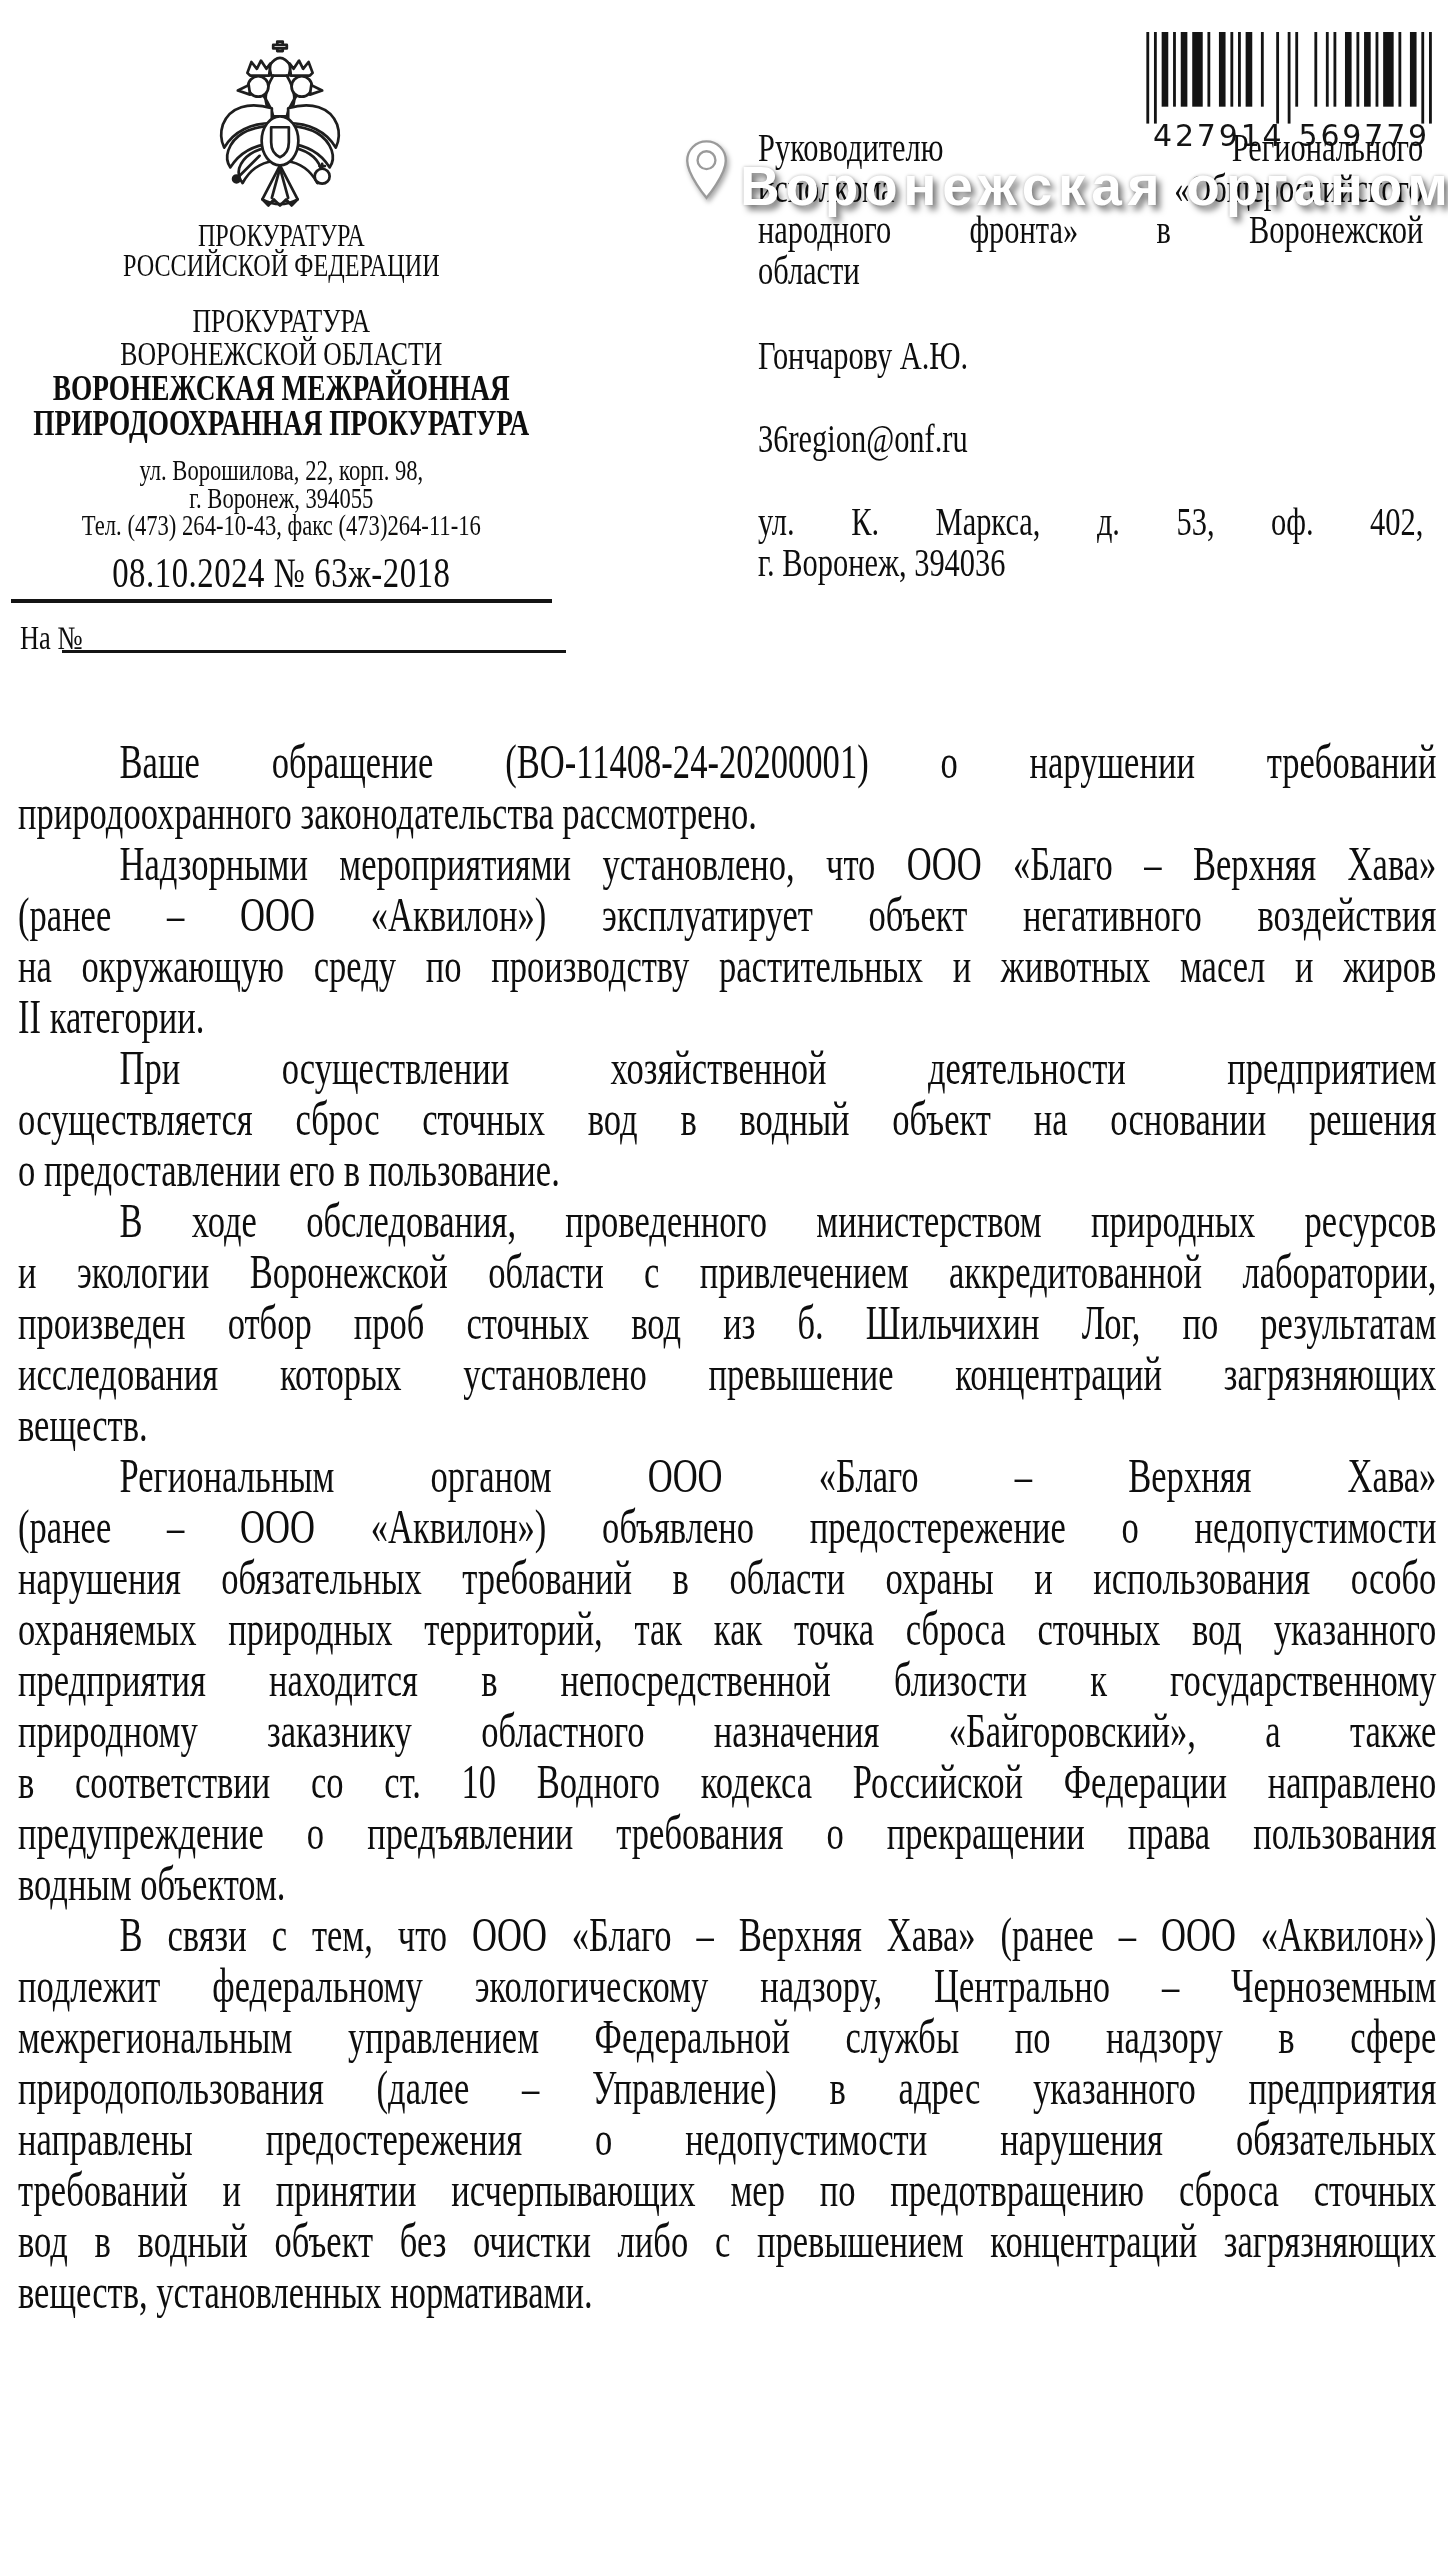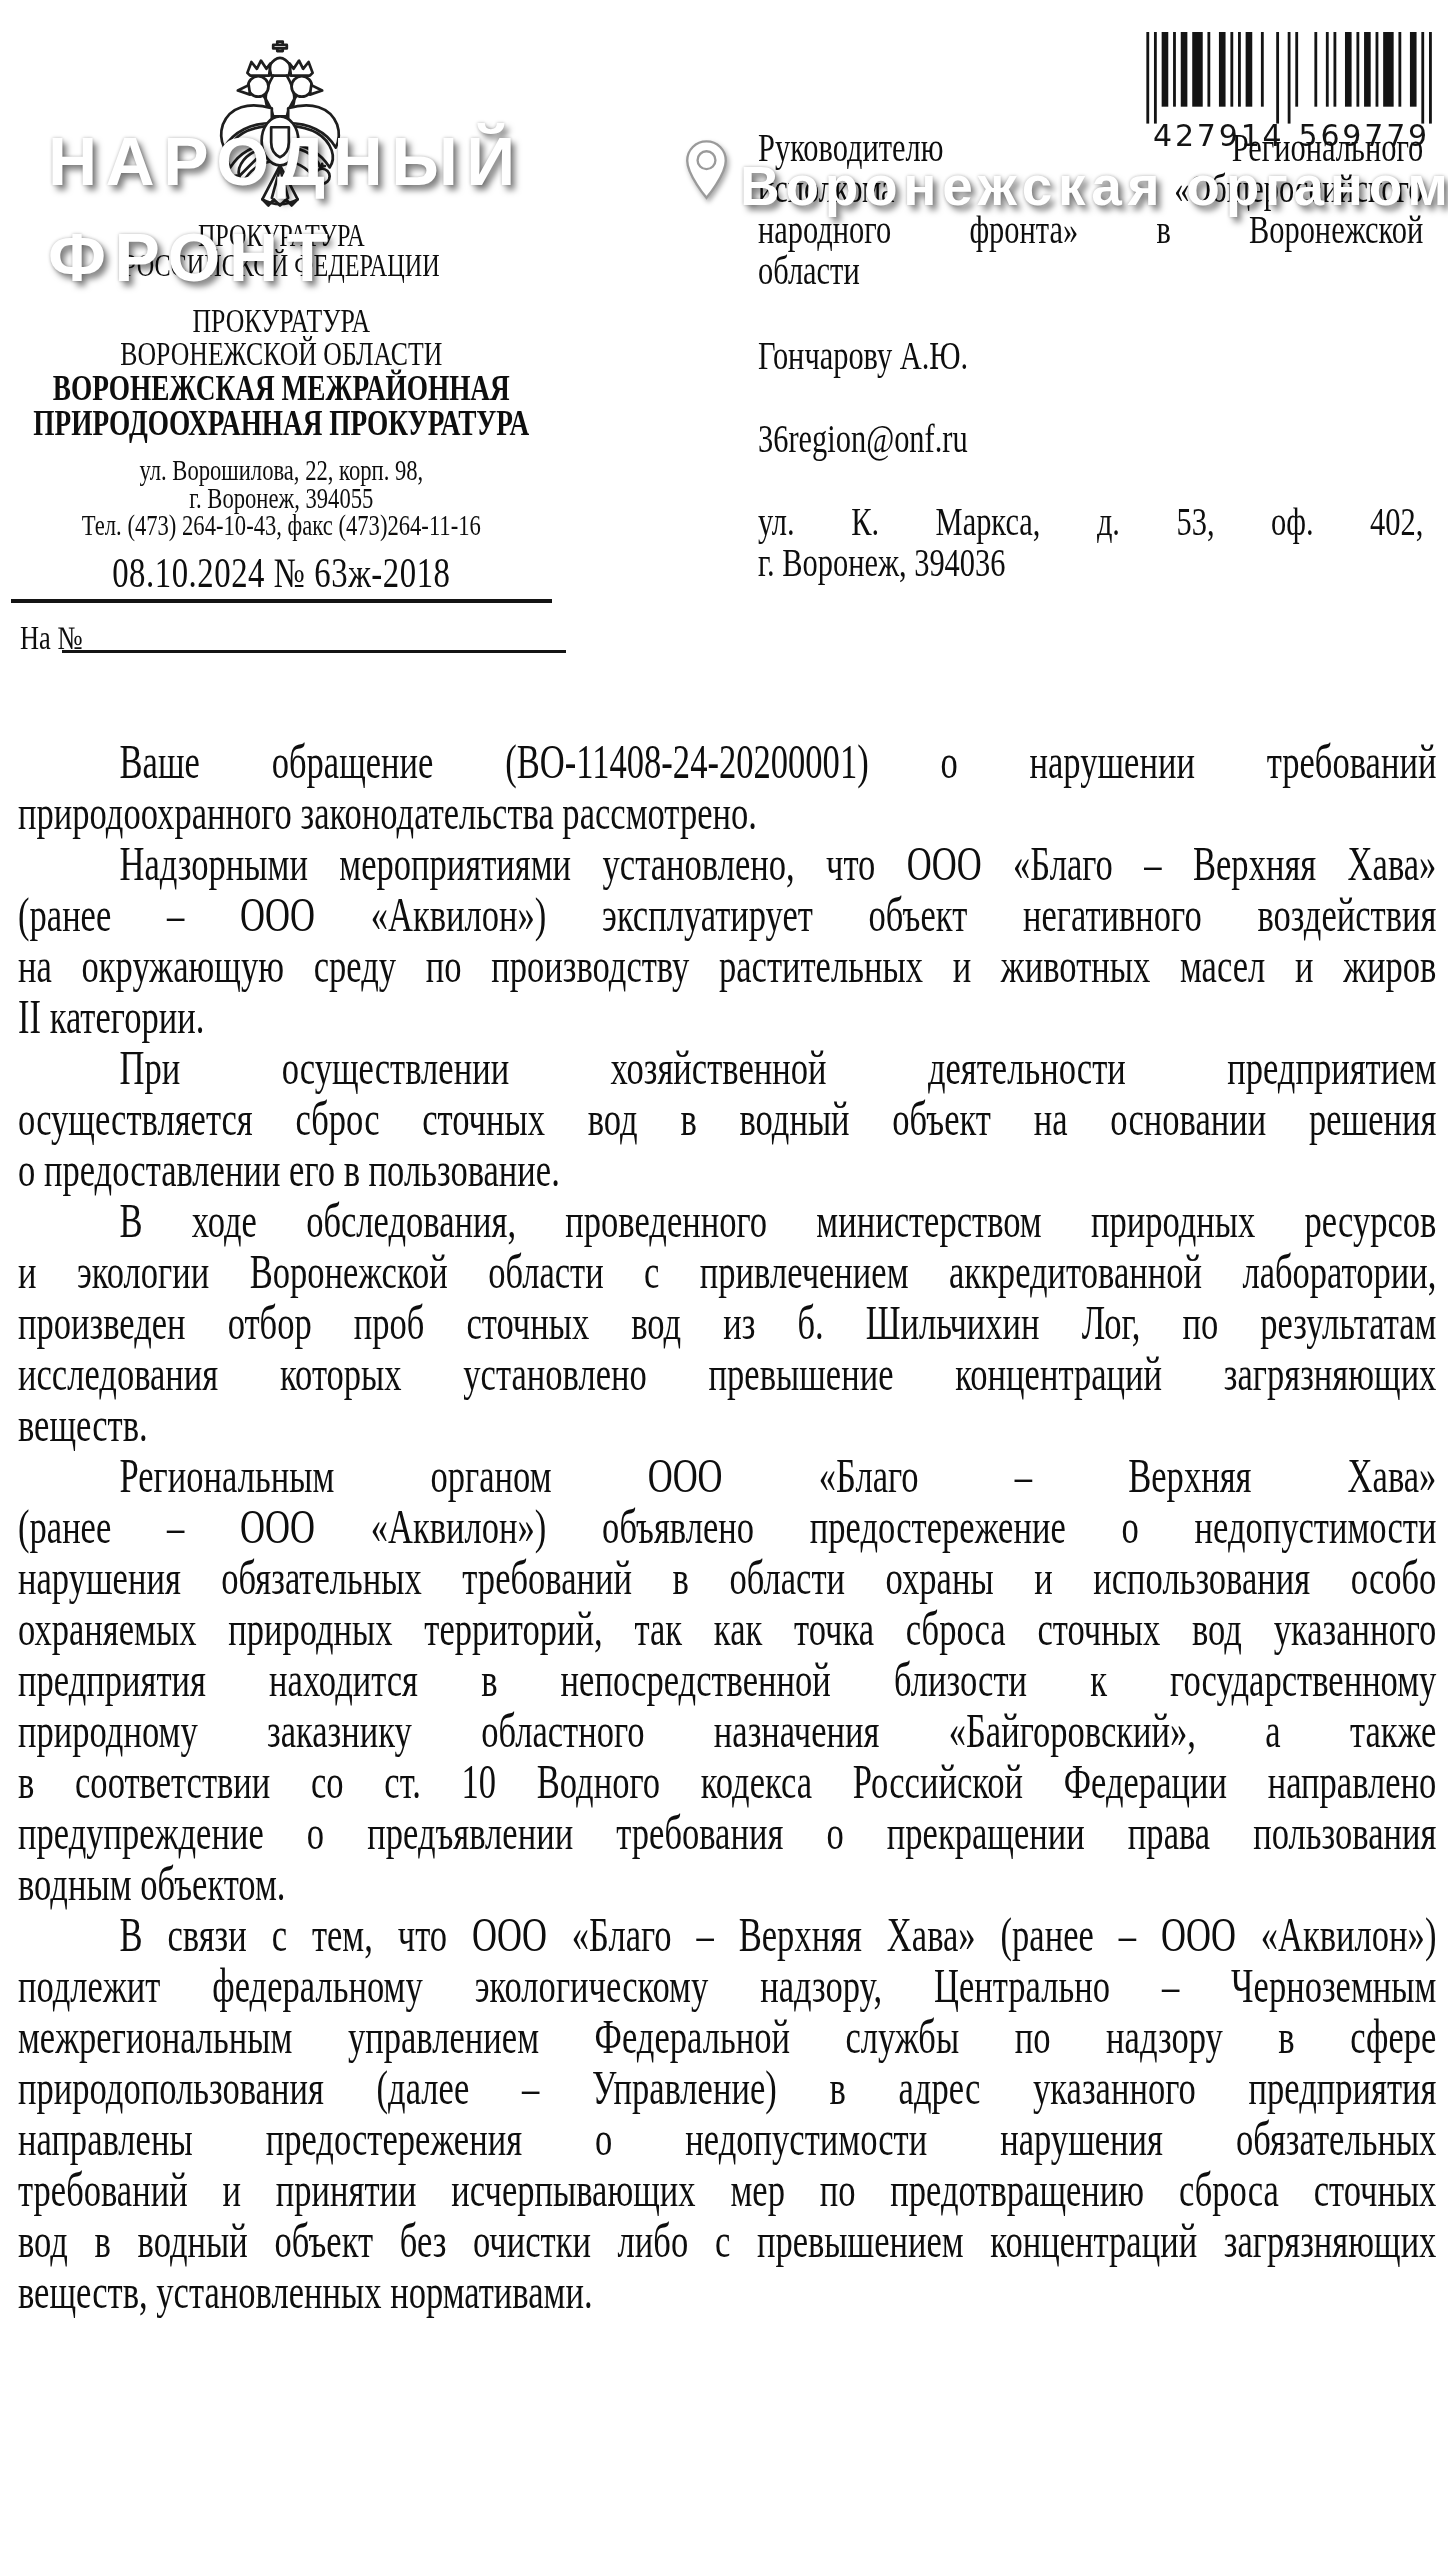--- a/index.html
+++ b/index.html
@@ -121,24 +121,20 @@
     <div class="lh-line lh-bold2">ПРИРОДООХРАННАЯ ПРОКУРАТУРА</div>
     <div class="lh-line lh-street">ул. Ворошилова, 22, корп. 98,</div>
     <div class="lh-line lh-city">г. Воронеж, 394055</div>
     <div class="lh-line lh-phone">Тел. (473) 264-10-43, факс (473)264-11-16</div>
     <div class="lh-line lh-date">08.10.2024 № 63ж-2018</div>
   </div>
   <div class="rule-date"></div>
   <div class="reply-label">На №</div>
   <div class="rule-reply"></div>
 
-  <div class="wm wm-front">
-    <div>НАРОДНЫЙ</div>
-    <div>ФРОНТ</div>
-  </div>
 
   <svg class="pin" viewBox="0 0 100 140" xmlns="http://www.w3.org/2000/svg">
     <path d="M50,6 C27,6 9,24 9,47 C9,77 50,126 50,126 C50,126 91,77 91,47 C91,24 73,6 50,6 Z" fill="#ffffff" stroke="#9a9a9a" stroke-width="5"></path>
     <circle cx="50" cy="46" r="19" fill="#ffffff" stroke="#9a9a9a" stroke-width="5"></circle>
   </svg>
   <div class="wm wm-region">Воронежская органом</div>
 
   <div class="barcode">
     <svg width="291" height="93" fill="#141414" xmlns="http://www.w3.org/2000/svg" viewBox="0 0 412 132">
         <rect x="0.0" y="0" width="4.0" height="130"></rect>

